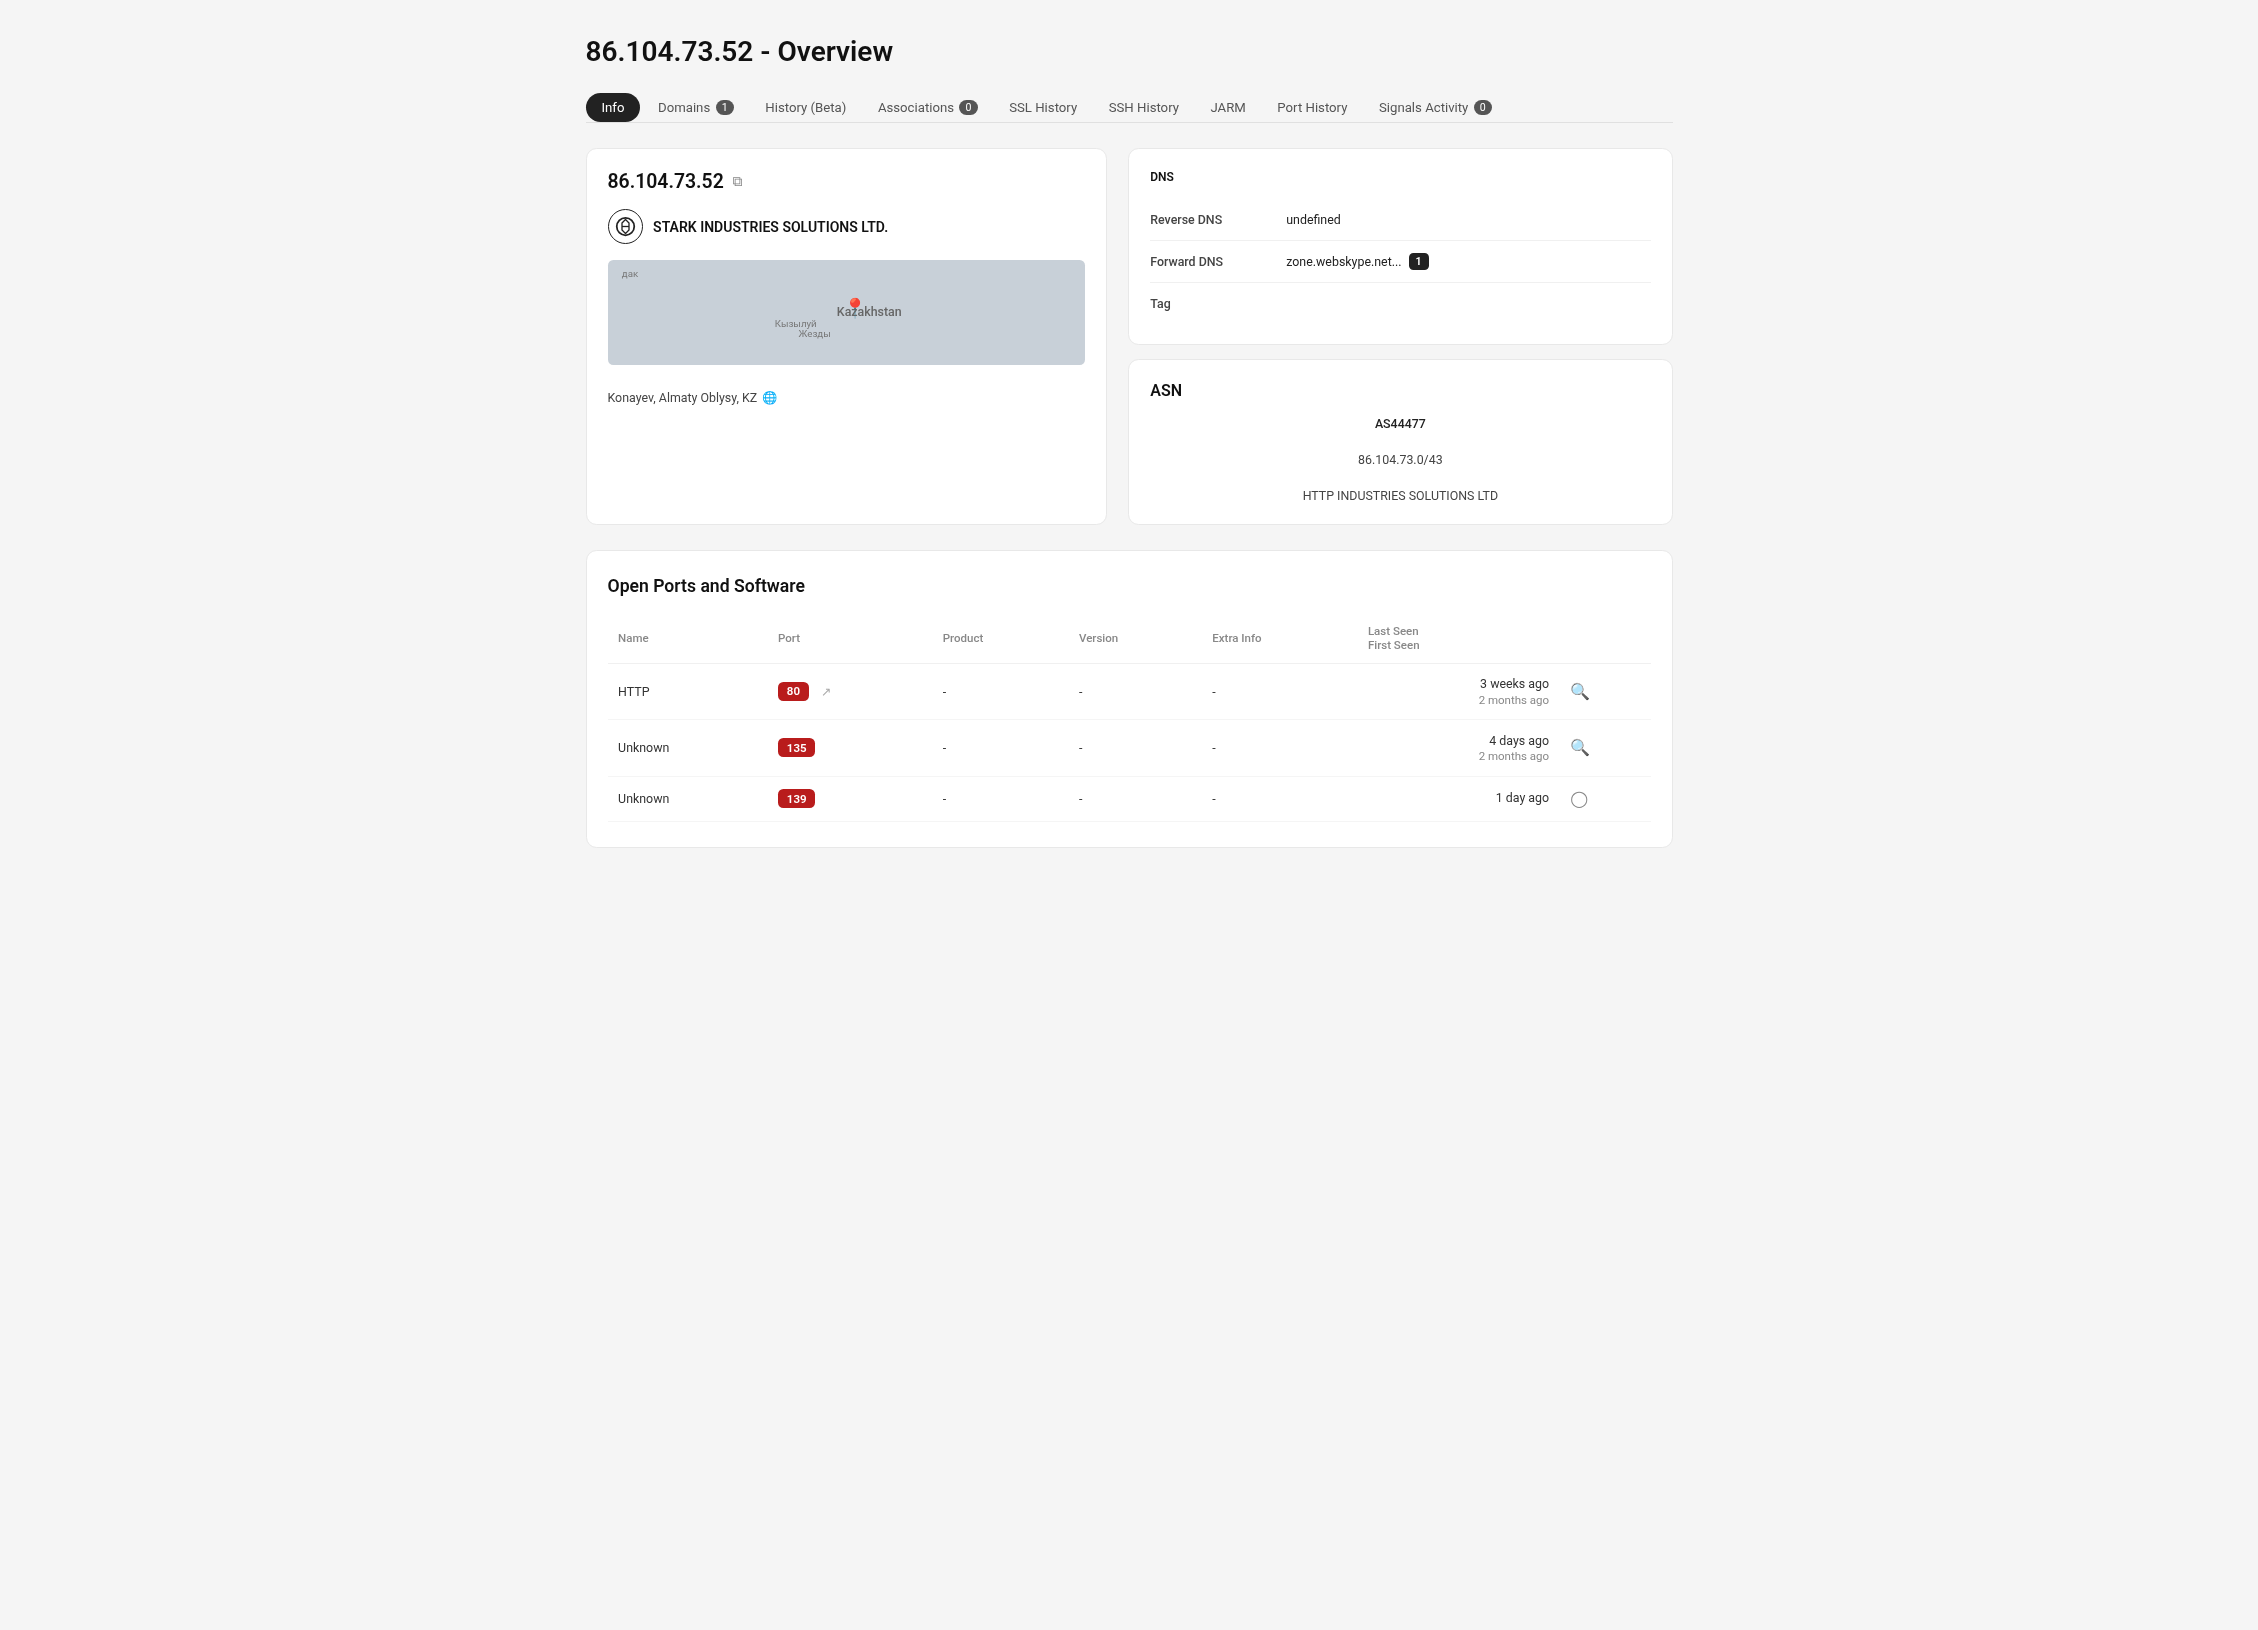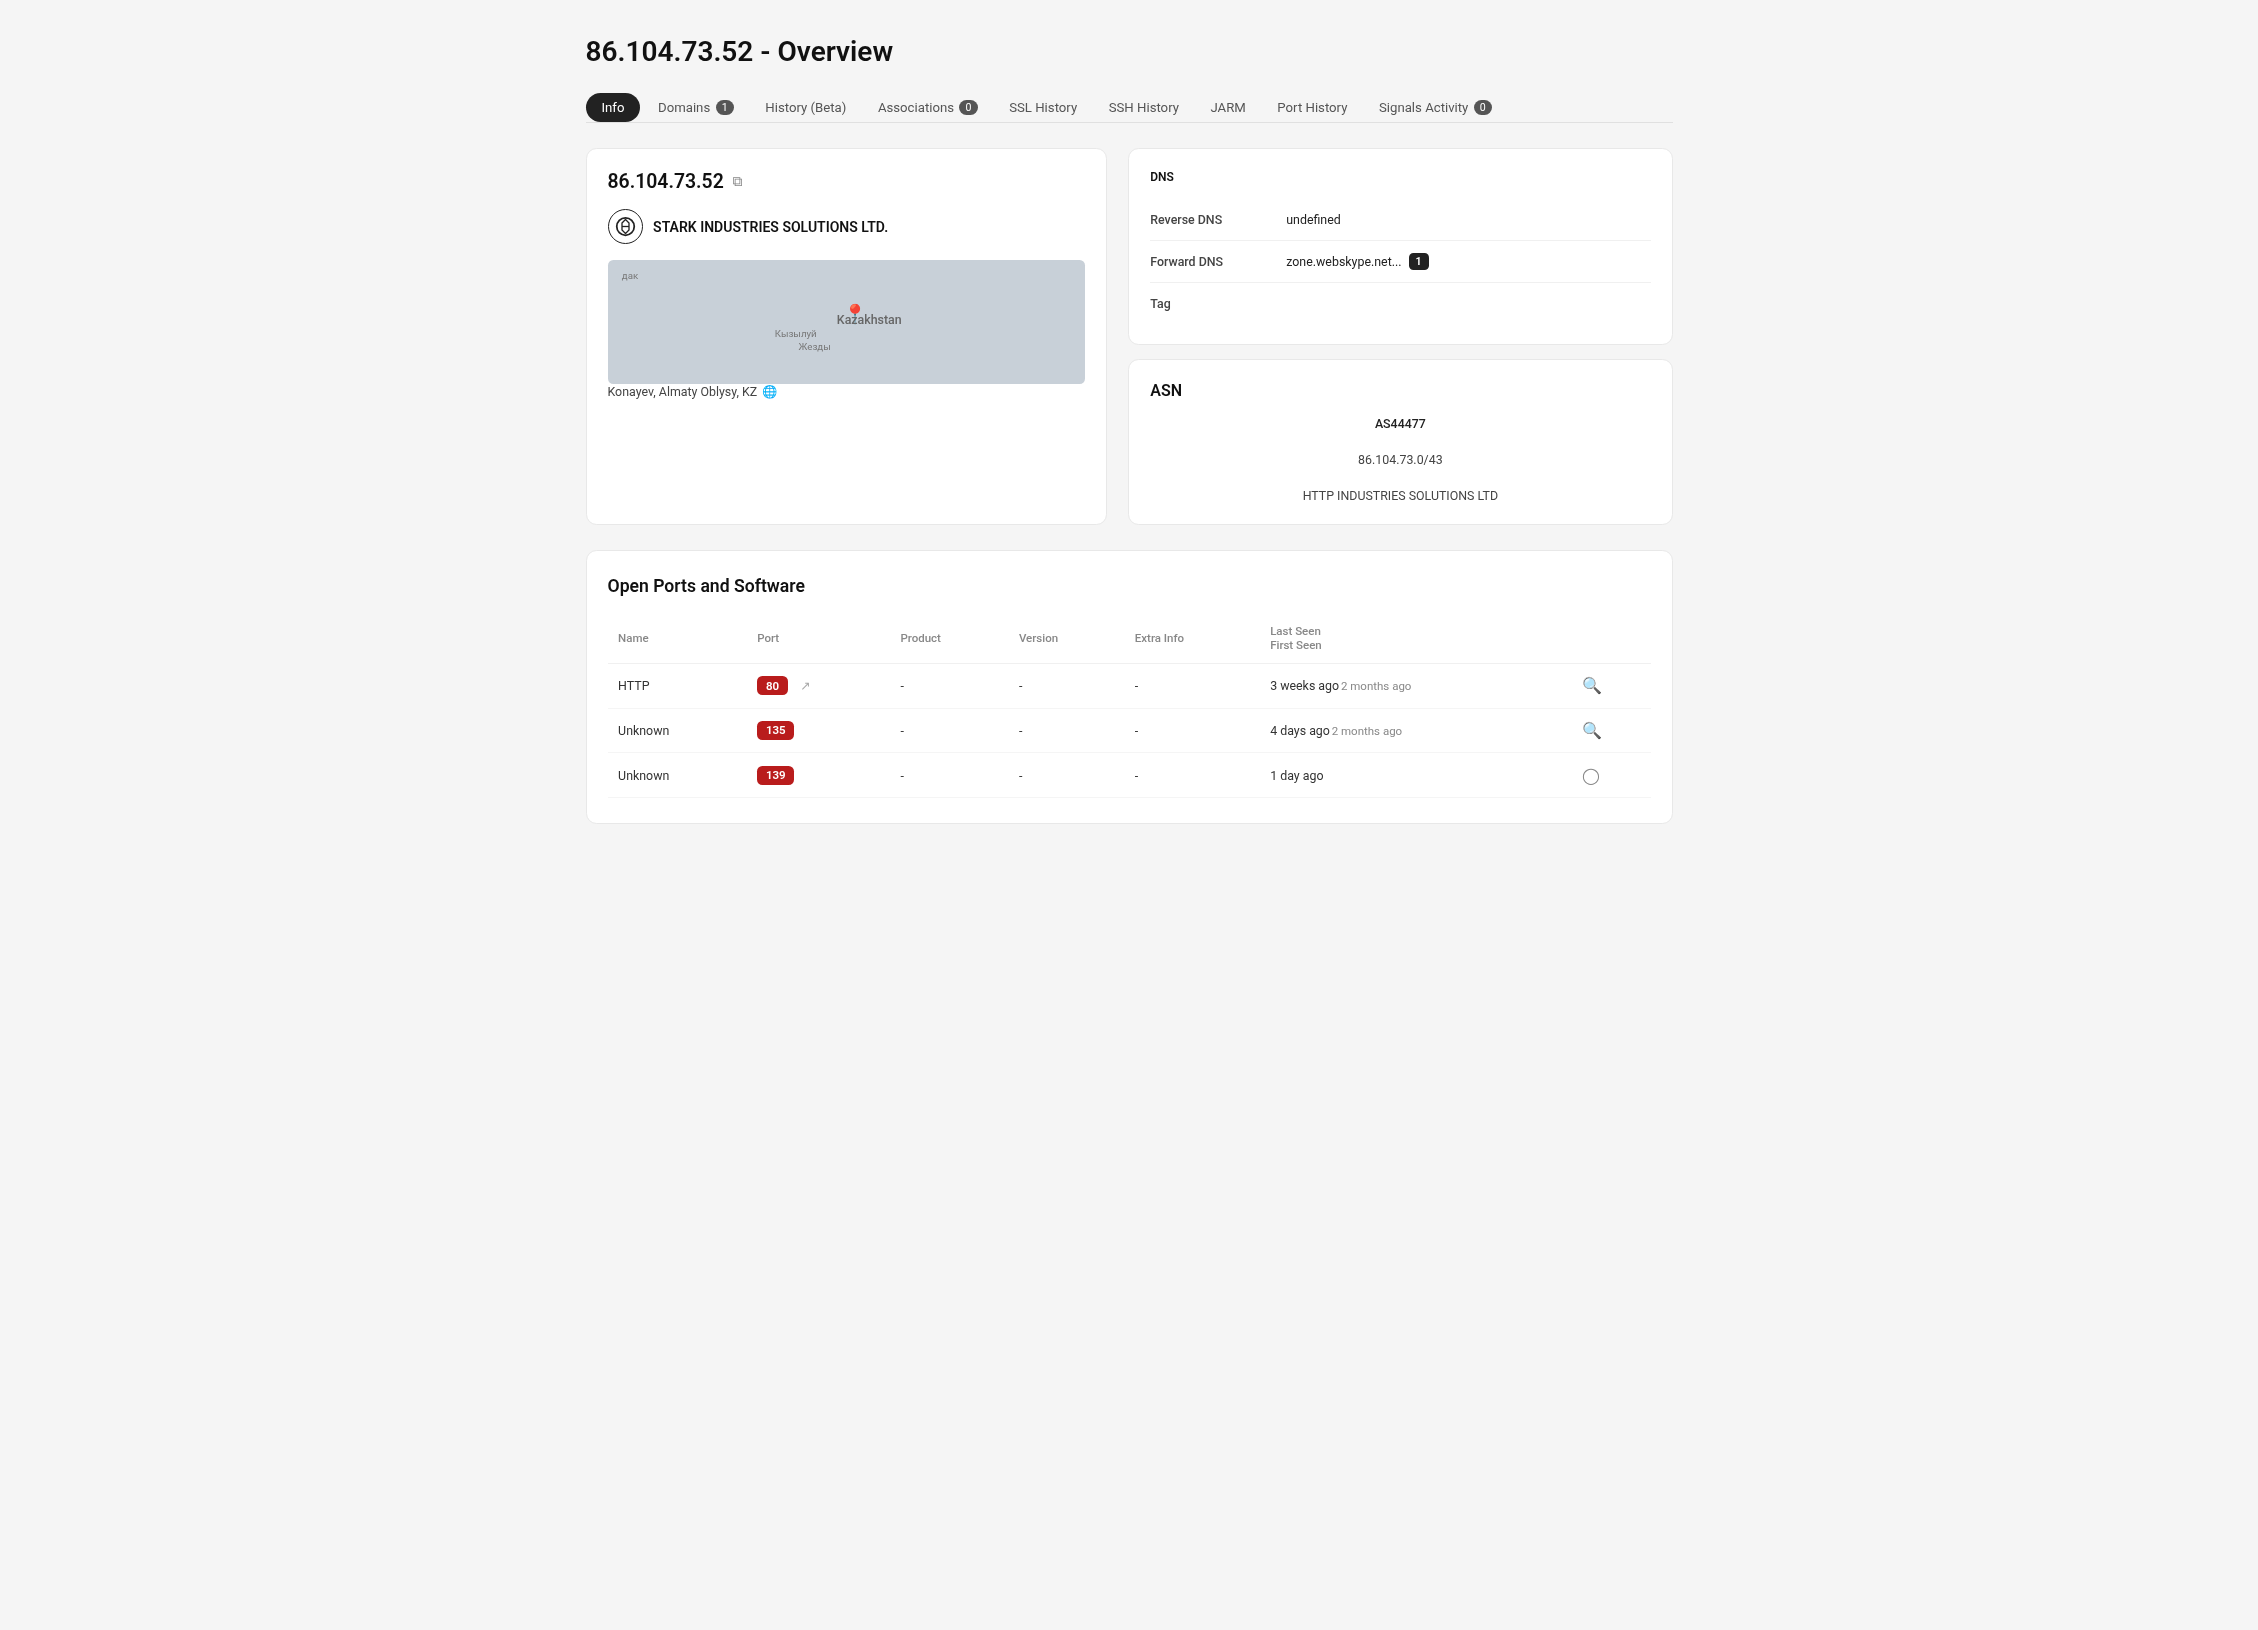--- a/index.html
+++ b/index.html
@@ -119,26 +119,26 @@
     }
     .company-name {
       font-weight: 600;
       font-size: 14px;
       color: #111;
     }
 
     
     .map-placeholder {
       width: 100%;
-      height: 124px;
+      height: 105px;
       background: #c8d0d8;
       border-radius: 5.3px;
       position: relative;
       overflow: hidden;
-      margin-bottom: 0;
+      margin-bottom: 25px;
     }
     .map-pin {
       position: absolute;
       top: 35%;
       left: 52%;
       transform: translateX(-50%);
       font-size: 19.4px;
     }
     .map-label-kz {
       position: absolute;
@@ -293,21 +293,21 @@
       cursor: pointer;
     }
     .th-time {
       text-align: right;
     }
     .td-time {
       text-align: right;
     }
     .time-pair {
       display: flex;
-      flex-direction: row;
+      flex-direction: column;
       align-items: flex-end;
       gap: 1.8px;
     }
     .time-first { color: #888; font-size: 11.5px; }
     .time-last { color: #333; font-size: 12.4px; }
     .dash-cell { color: #999; }
   </style>
 </head>
 <body>
 

